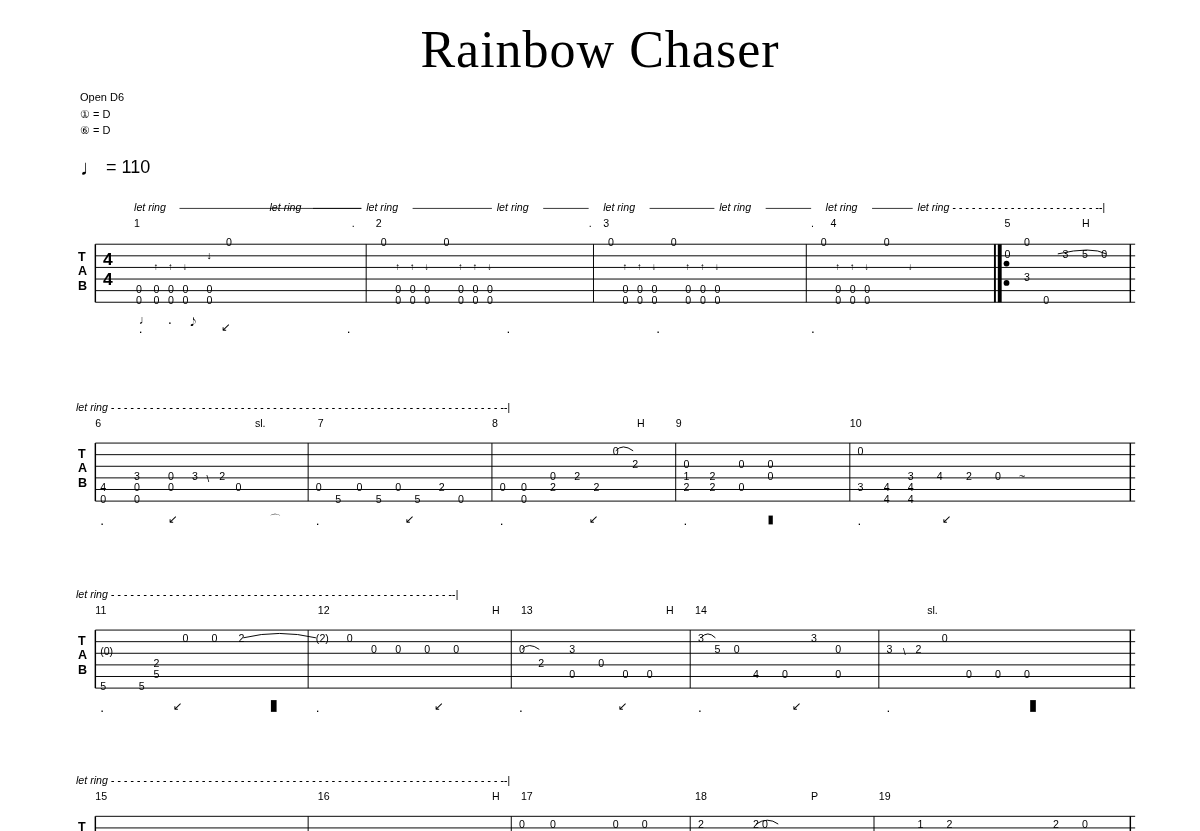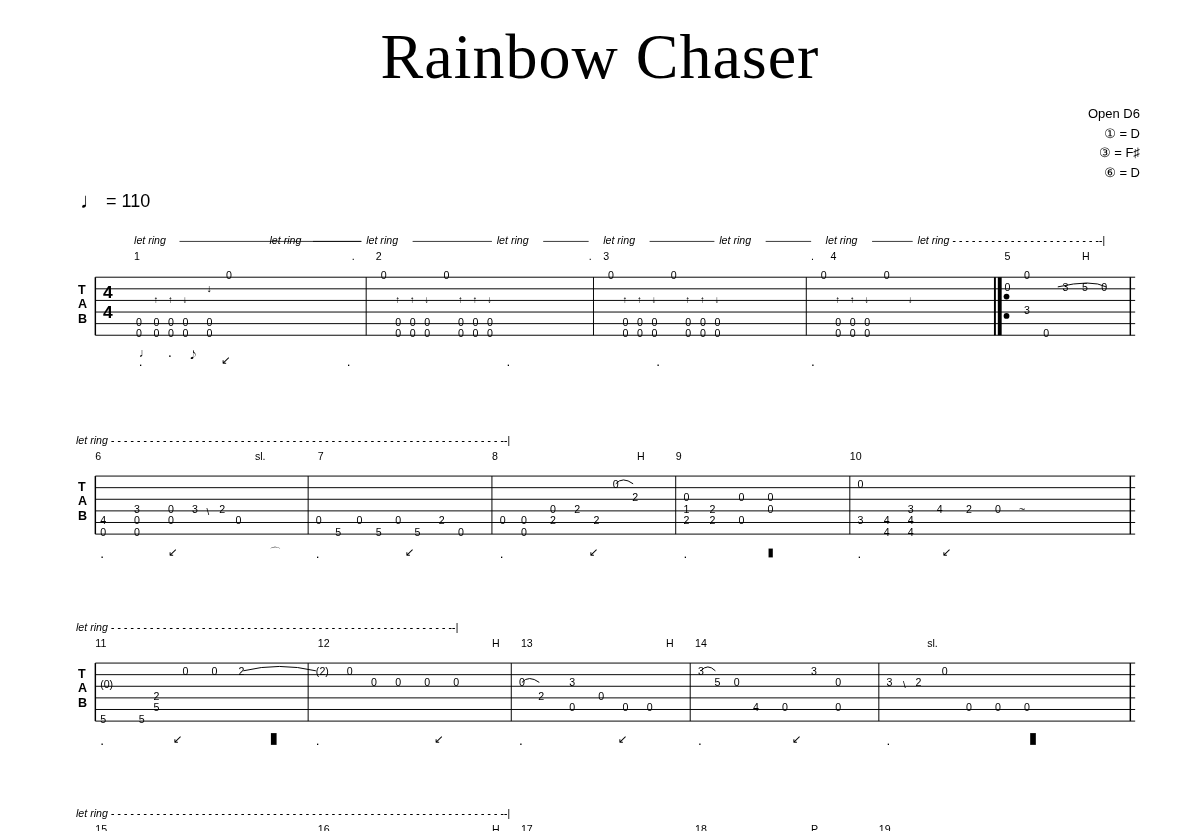--- a/index.html
+++ b/index.html
@@ -13,34 +13,33 @@
     }
 
     .page {
       width: 1200px;
       padding: 20px 60px;
       position: relative;
     }
 
     .title {
       text-align: center;
-      font-size: 64px;
+      font-size: 52px;
       font-weight: normal;
       letter-spacing: 1px;
       margin-bottom: 10px;
       font-family: 'Times New Roman', Times, serif;
     }
 
     .tuning-info {
-      font-size: 13px;
+      font-size: 11px;
       font-family: Arial, sans-serif;
       line-height: 1.5;
       margin-left: 20px;
-      margin-bottom: 6px;
-      text-align: right;
+      margin-bottom: 16px;
     }
 
     .tempo-line {
       display: flex;
       align-items: center;
       margin-left: 20px;
       margin-bottom: 14px;
       font-size: 18px;
       font-family: Arial, sans-serif;
     }
@@ -64,21 +63,20 @@
 </head>
 <body>
 
 <div class="page">
 
   <h1 class="title">Rainbow Chaser</h1>
 
   <div class="tuning-info">
     <div>Open D6</div>
     <div>① = D</div>
-    <div>③ = F♯</div>
     <div>⑥ = D</div>
   </div>
 
   <div class="tempo-line">
     <span class="note-symbol">♩</span>
     <span style="font-weight:normal;">= 110</span>
   </div>
 
   <div class="tab-system">
     <svg class="tab-svg" viewBox="0 0 1100 170" height="170">

